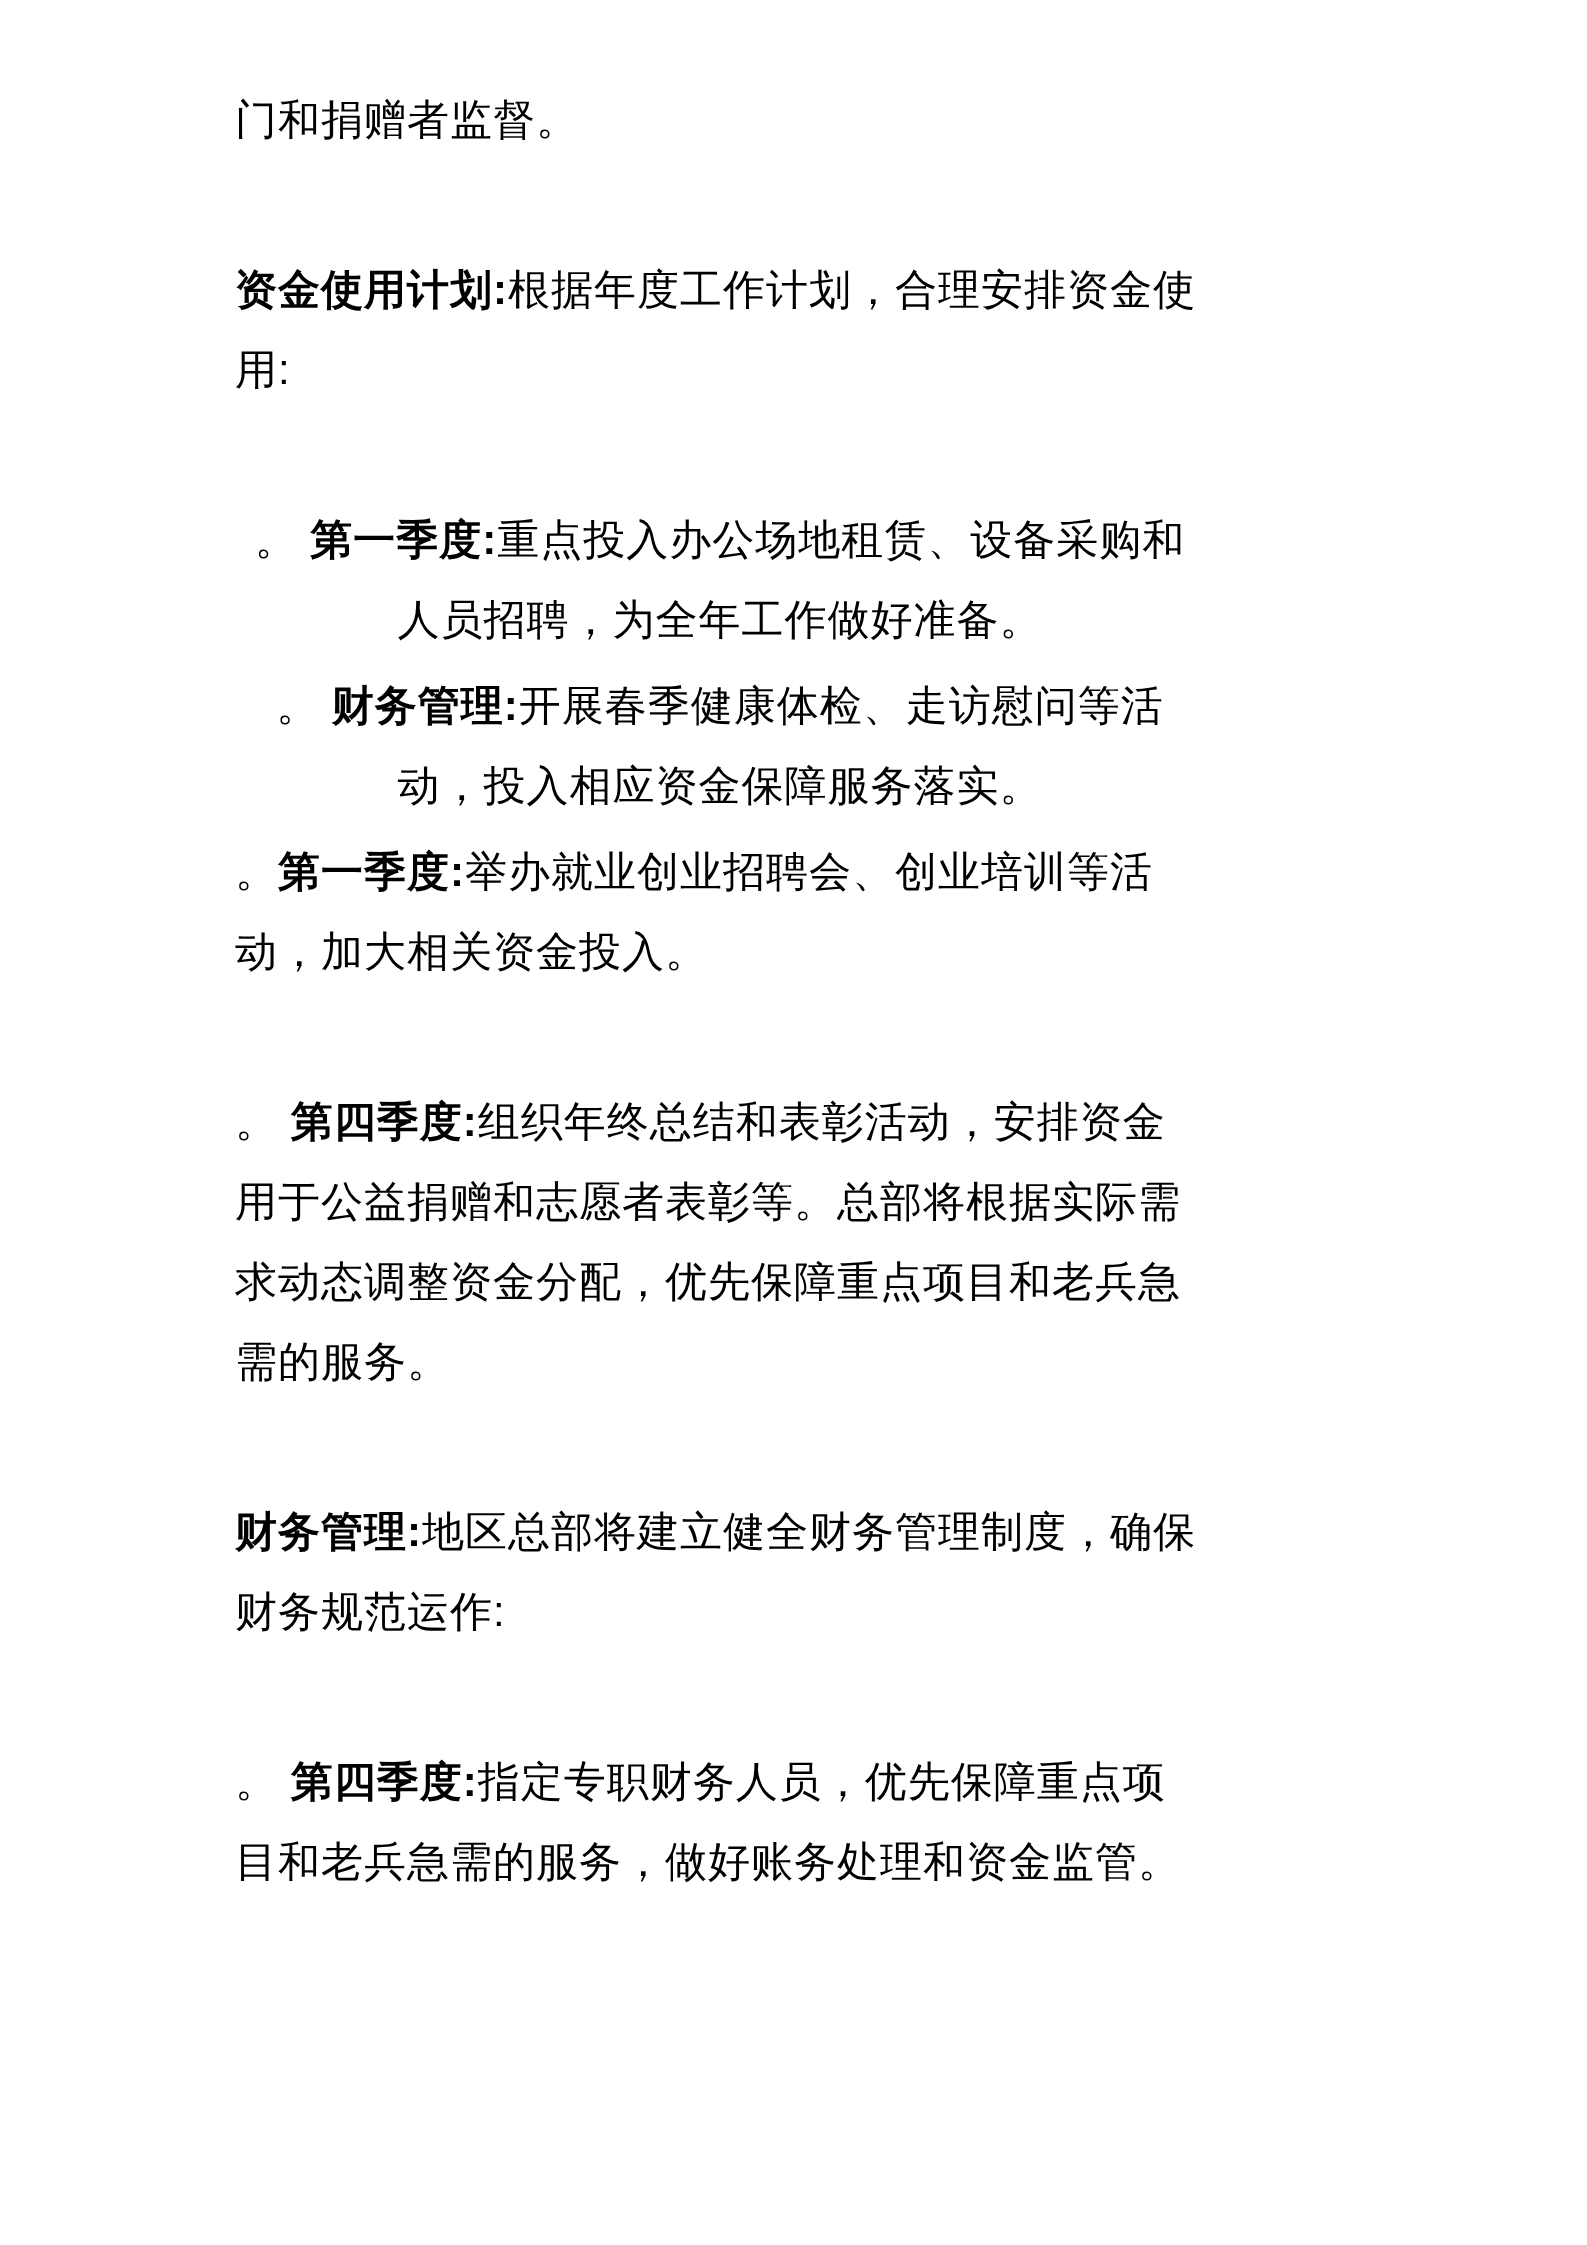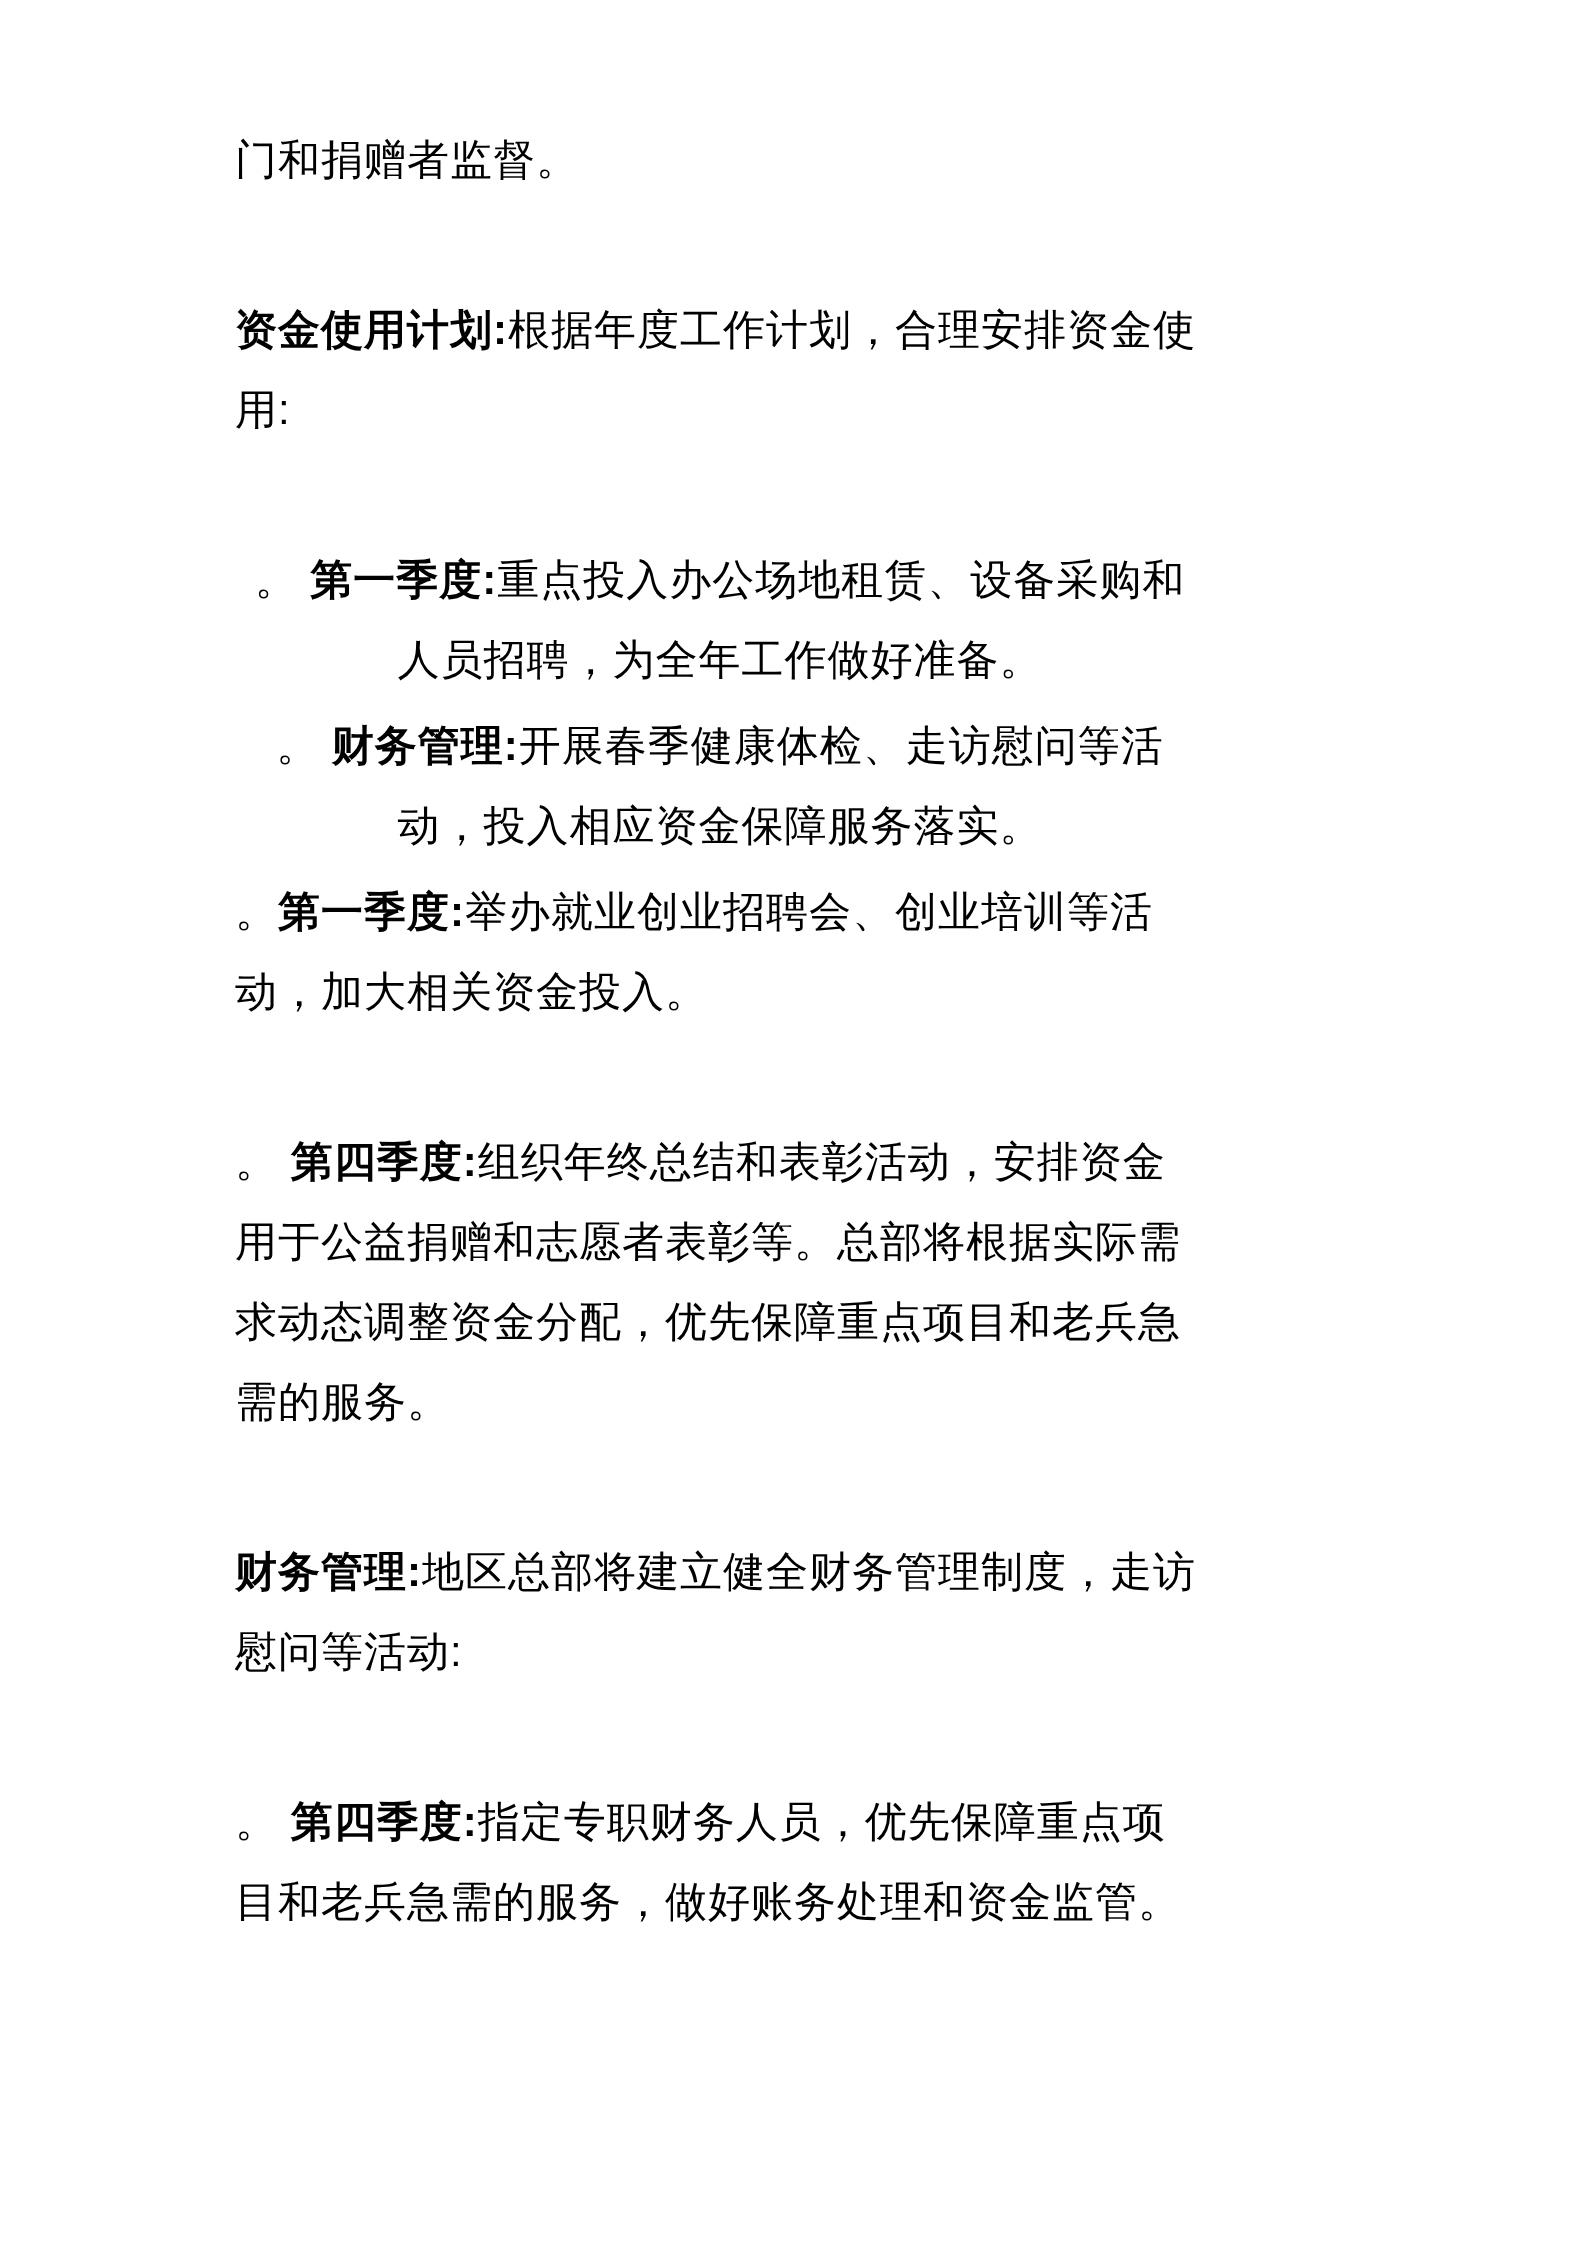--- a/index.html
+++ b/index.html
@@ -13,21 +13,21 @@
     height: 2245px;
     background: #ffffff;
     overflow: hidden;
     font-family: "Liberation Sans", sans-serif;
   }
   .content {
     position: absolute;
     top: 0;
     left: 235px;
     width: 970px;
-    padding-top: 120px;
+    padding-top: 80px;
     color: #000000;
     font-size: 42px;
     line-height: 80px;
     letter-spacing: 1px;
     text-align: left;
     word-break: break-all;
     overflow-wrap: anywhere;
   }
   .para {
     margin: 0 0 90px 0;
@@ -54,18 +54,18 @@
     <p class="para"><span class="bullet"></span><span class="lead">资金使用计划:</span><span>根据年度工作计划，合理安排资金使用:</span></p>
 
     <p class="para tight"><span class="bullet">。 </span><span class="lead">第一季度:</span><span>重点投入办公场地租赁、设备采购和人员招聘，为全年工作做好准备。</span></p>
 
     <p class="para tight"><span class="bullet">。 </span><span class="lead">财务管理:</span><span>开展春季健康体检、走访慰问等活动，投入相应资金保障服务落实。</span></p>
 
     <p class="para"><span class="bullet">。</span><span class="lead">第一季度:</span><span>举办就业创业招聘会、创业培训等活动，加大相关资金投入。</span></p>
 
     <p class="para"><span class="bullet">。 </span><span class="lead">第四季度:</span><span>组织年终总结和表彰活动，安排资金用于公益捐赠和志愿者表彰等。总部将根据实际需求动态调整资金分配，优先保障重点项目和老兵急需的服务。</span></p>
 
-    <p class="para"><span class="bullet"></span><span class="lead">财务管理:</span><span>地区总部将建立健全财务管理制度，走访慰问等活动:</span></p>
+    <p class="para"><span class="bullet"></span><span class="lead">财务管理:</span><span>地区总部将建立健全财务管理制度，确保财务规范运作:</span></p>
 
     <p class="para"><span class="bullet">。 </span><span class="lead">第四季度:</span><span>指定专职财务人员，优先保障重点项目和老兵急需的服务，做好账务处理和资金监管。</span></p>
 
   </div>
 </div>
 
 </body></html>

